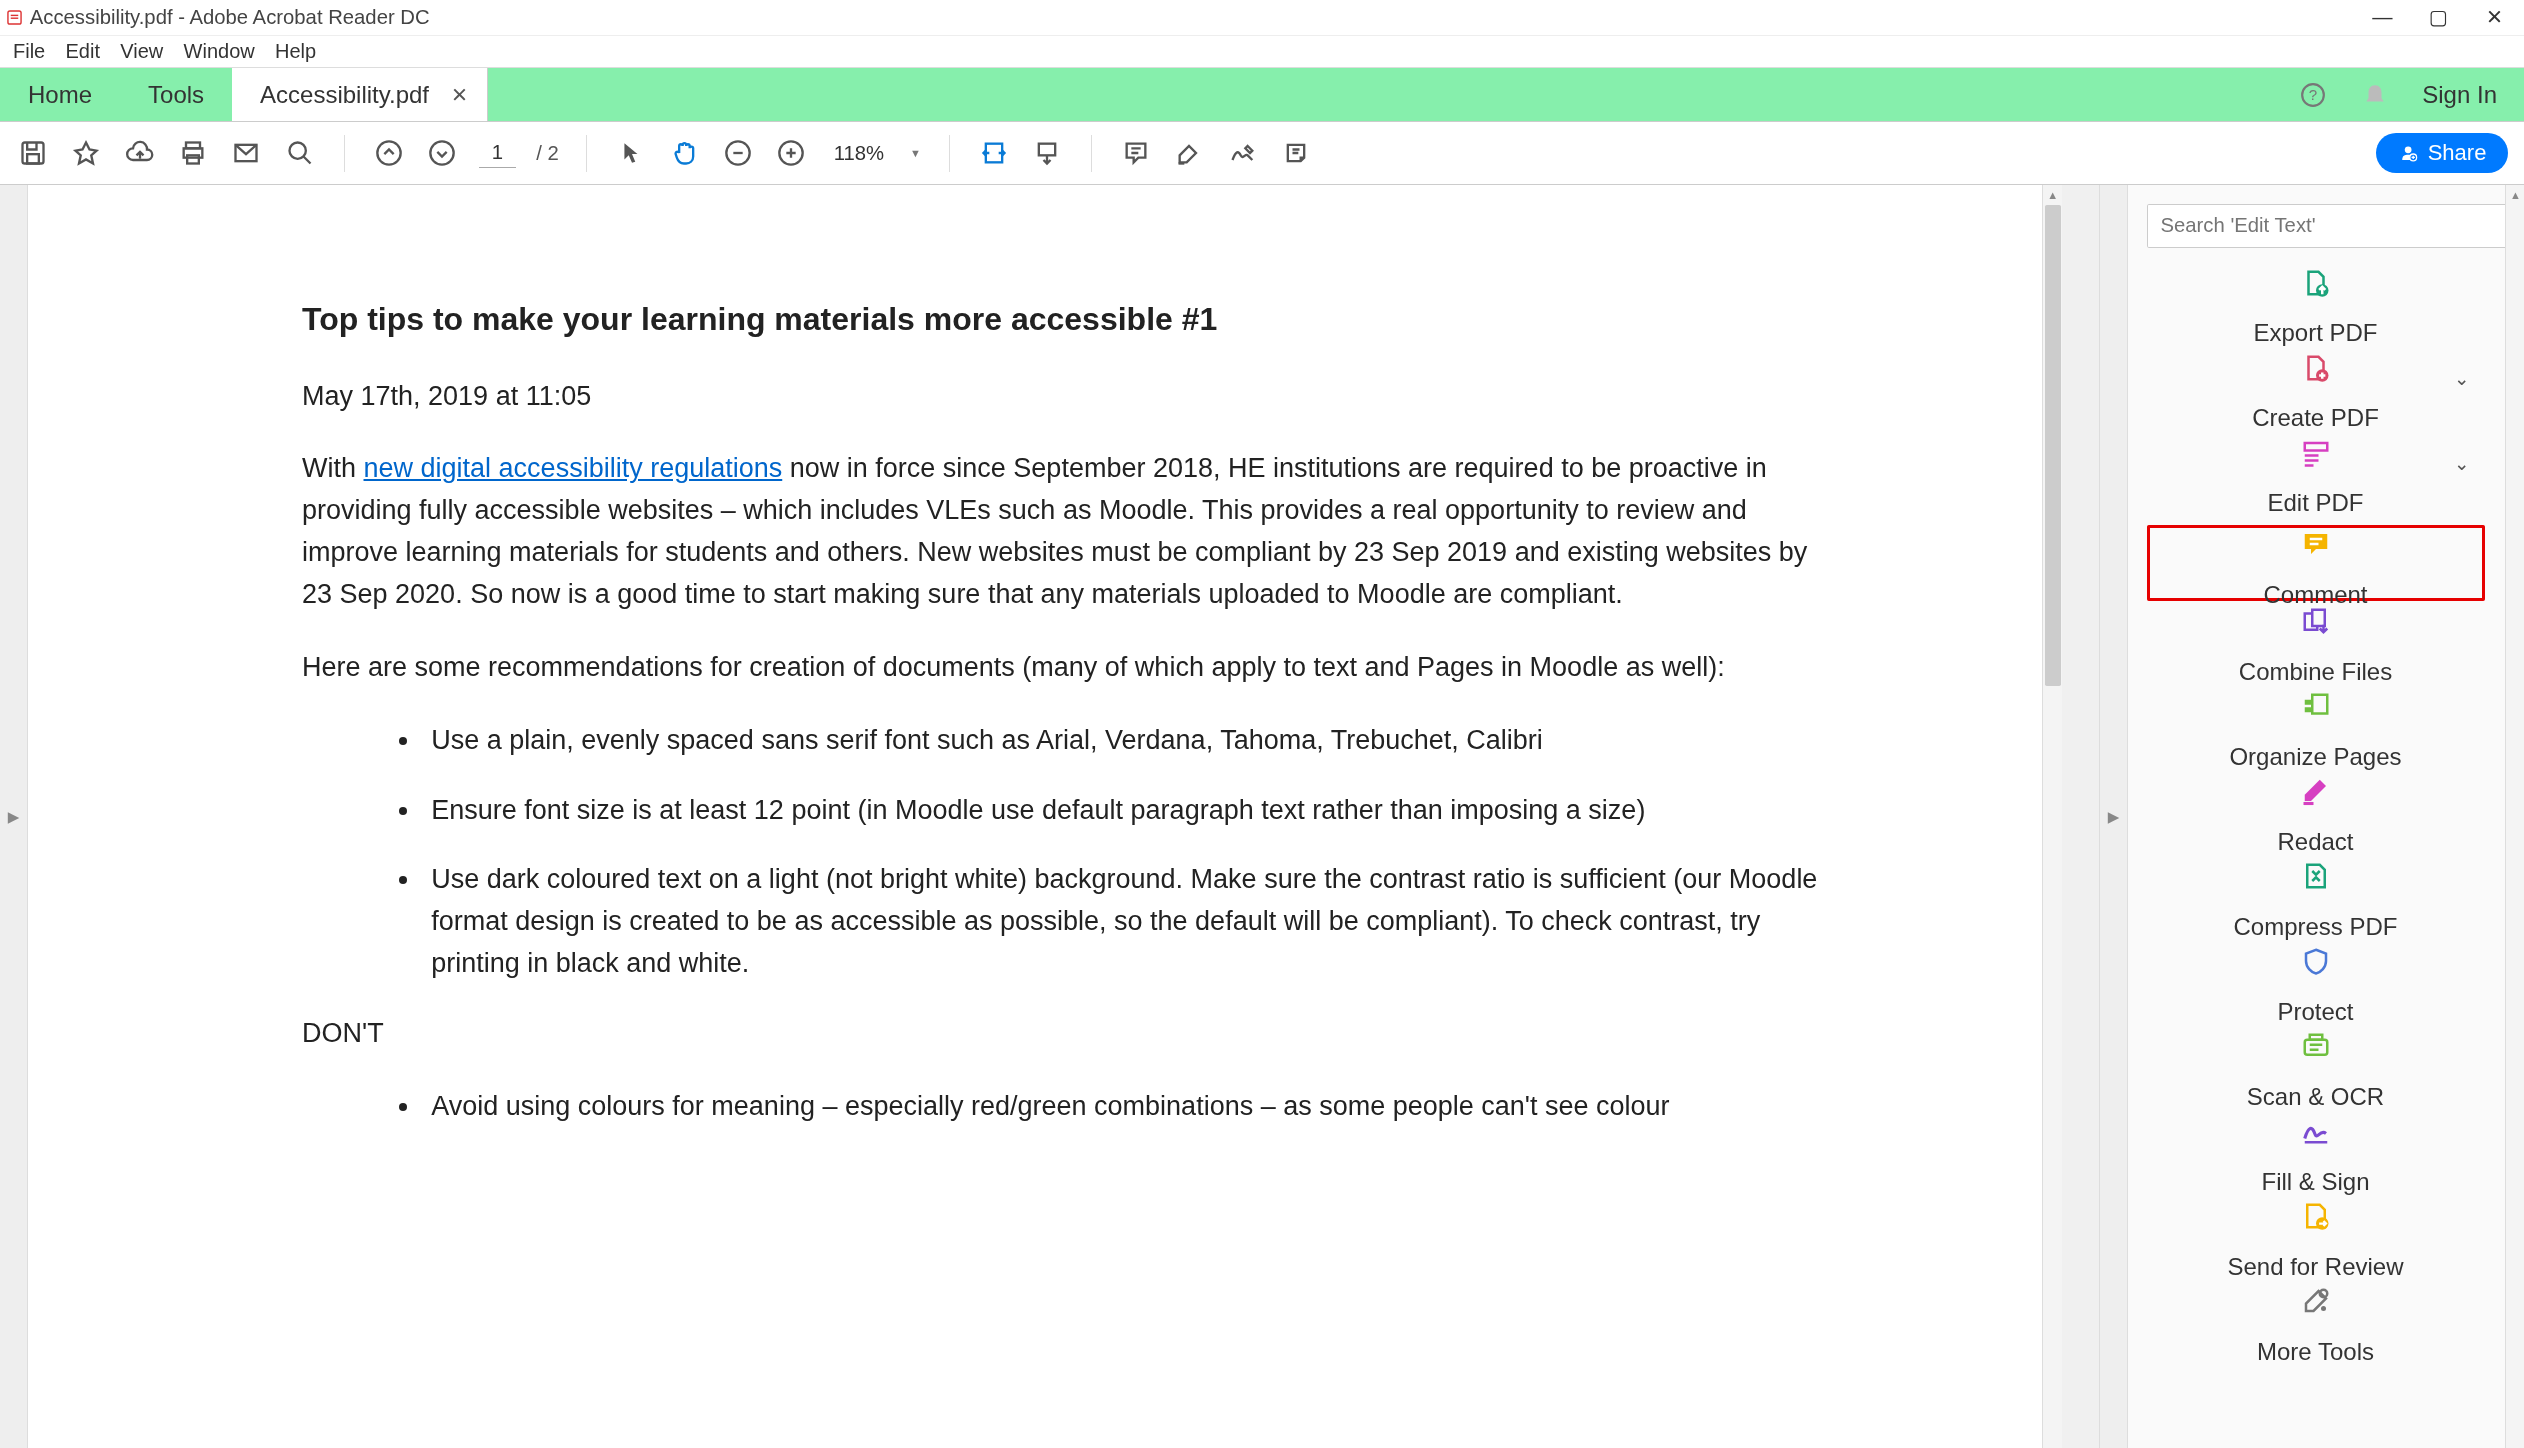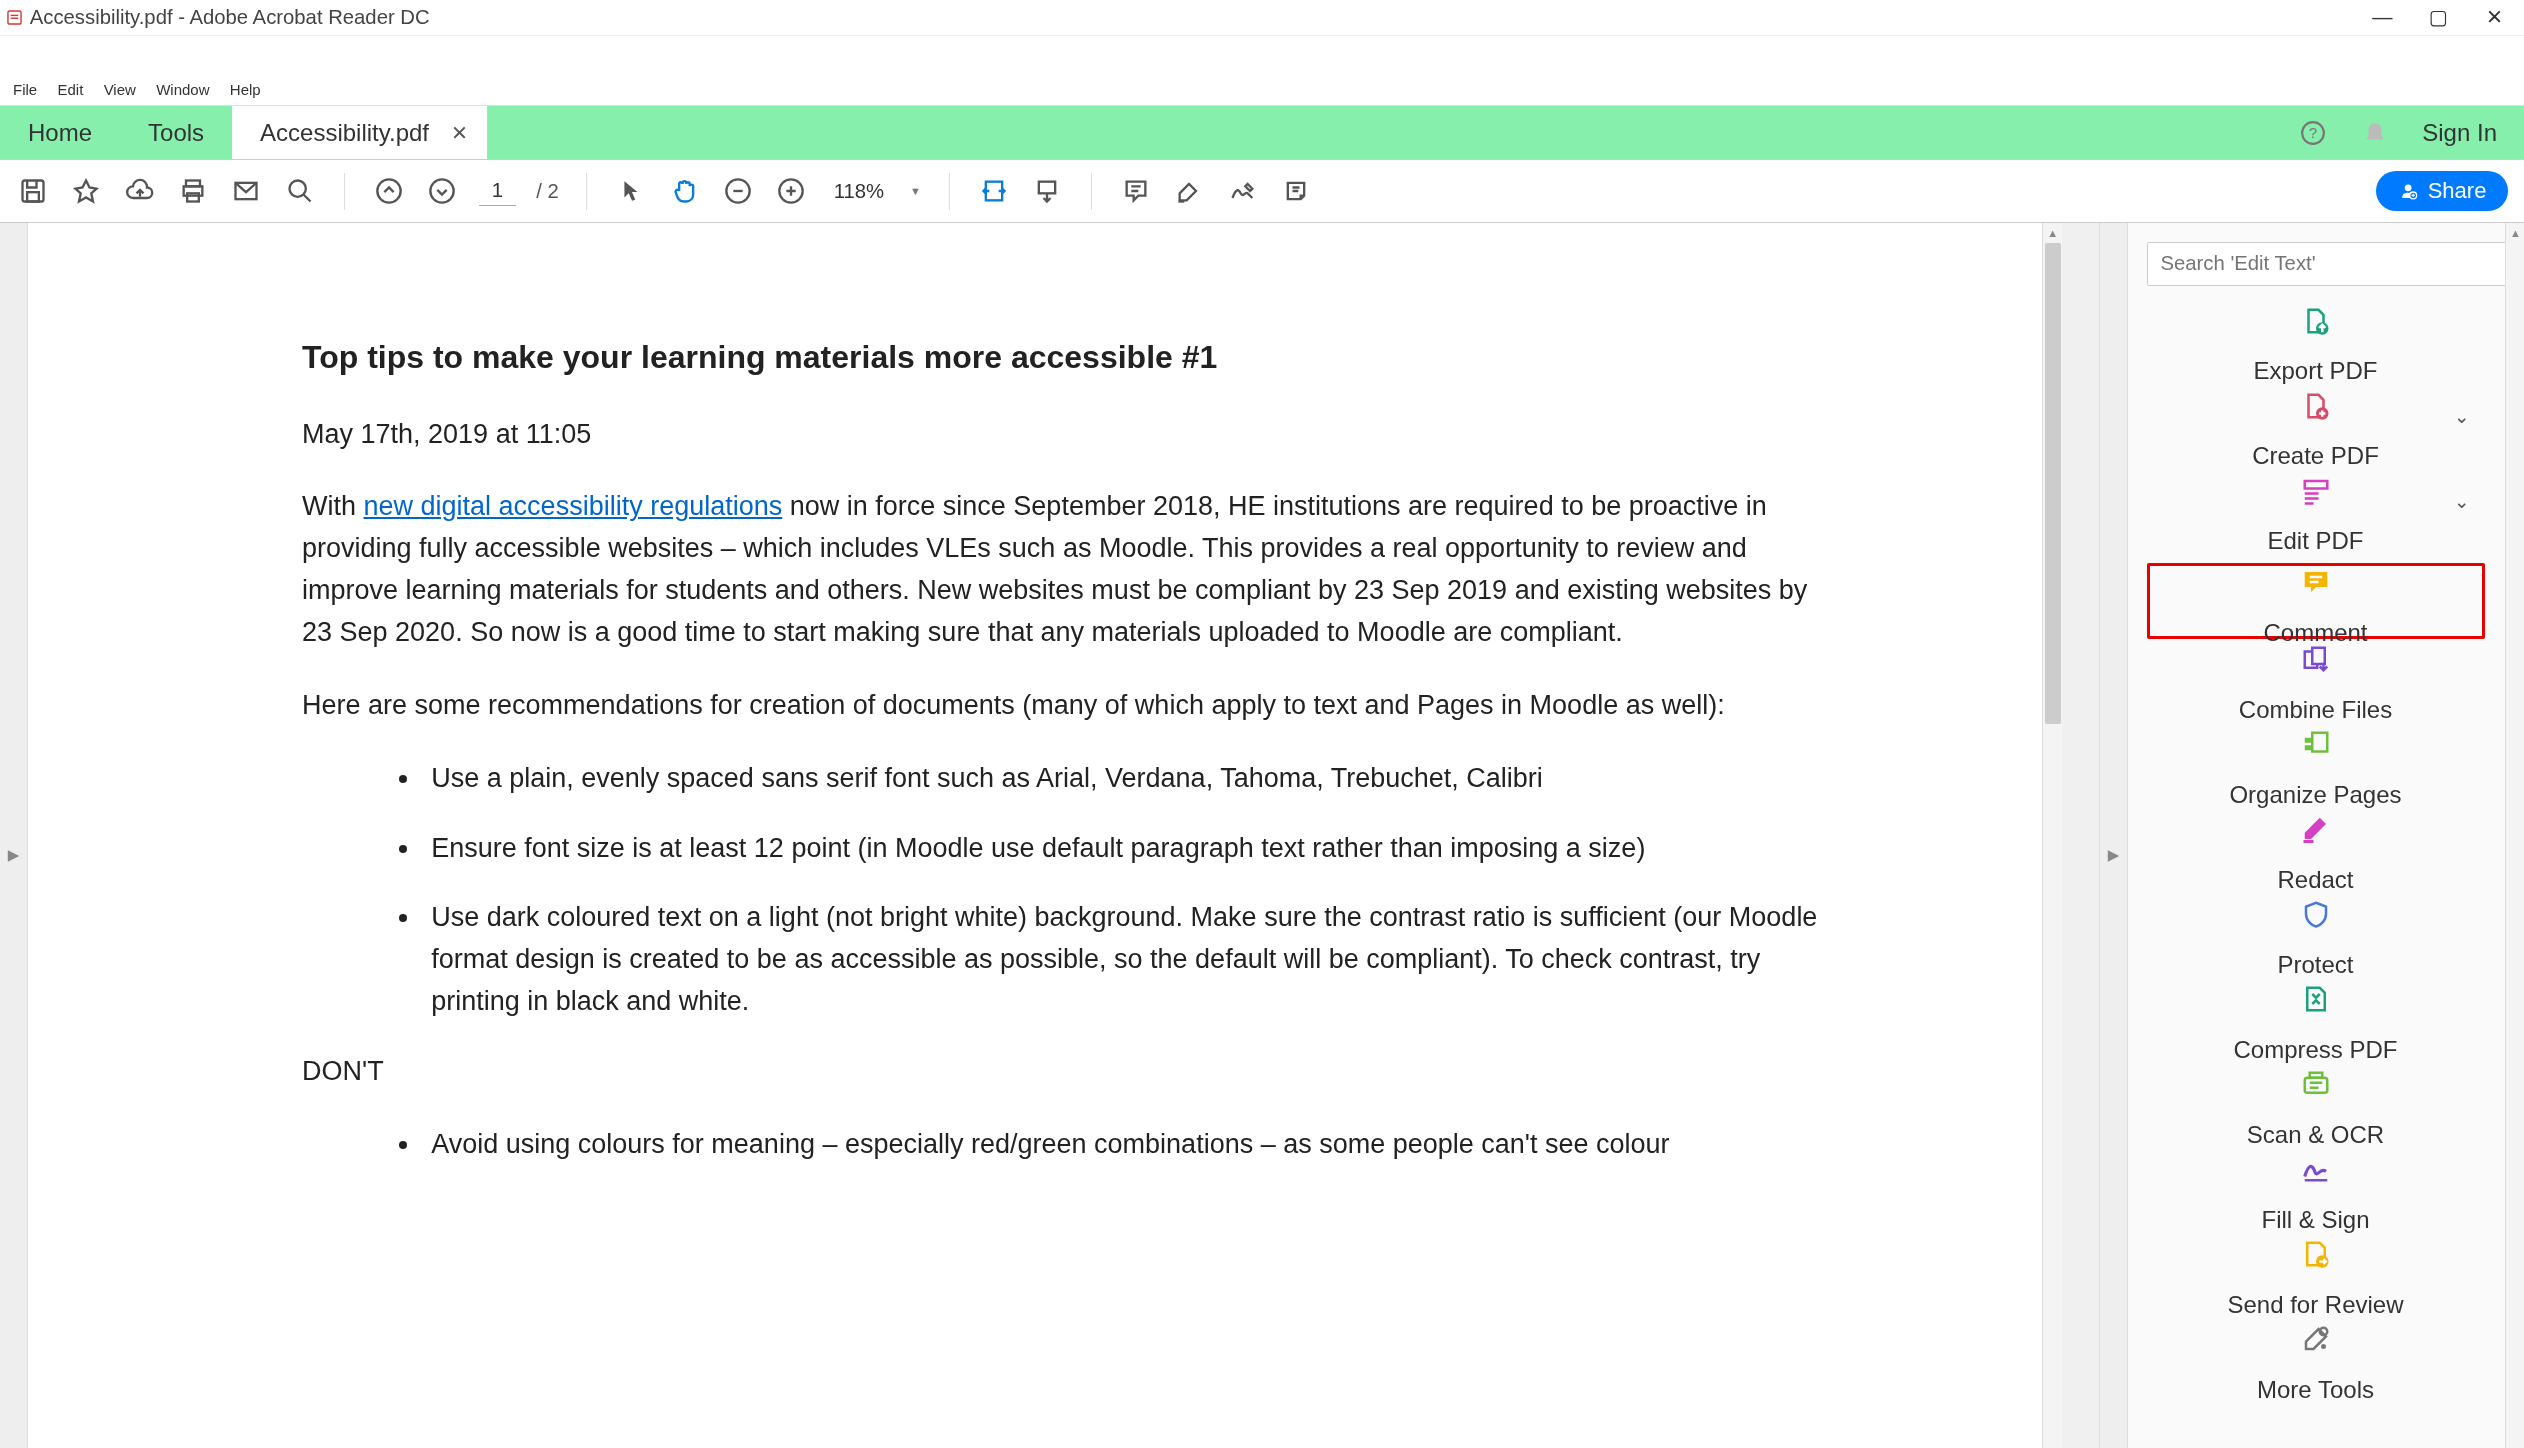--- a/index.html
+++ b/index.html
@@ -4,21 +4,21 @@
 <style>
   * { box-sizing: border-box; margin: 0; padding: 0; }
   body { font-family: "Segoe UI", Arial, sans-serif; font-size: 13px; background: #fff; color: #333; overflow: hidden; width: 2525px; height: 1449px; }
   
   .titlebar { height: 36px; display: flex; align-items: center; padding: 0 7.4px; background: #fff; border-bottom: 0.9px solid #eee; }
   .titlebar .pdf-icon { width: 15px; height: 15px; margin-right: 7.4px; }
   .titlebar .title-text { font-size: 20.3px; color: #444; flex: 1; }
   .winctrls { display: flex; gap: 28px; margin-right: 9.2px; }
   .winctrls span { font-size: 20.3px; line-height: 20.3px; color: #333; width: 28px; text-align: center; cursor: pointer; }
   
-  .menubar { height: 31px; display: flex; align-items: center; gap: 20.3px; padding: 0 13px; background: #fff; font-size: 15px; color: #333; margin-top: 38px; }
+  .menubar { height: 31px; display: flex; align-items: center; gap: 20.3px; padding: 0 13px; background: #fff; font-size: 20px; color: #333; }
   .menubar span { cursor: pointer; }
   
   .tabbar { height: 55px; background: #86efac; display: flex; align-items: stretch; border-bottom: 0.9px solid #ccc; border-top: 0.9px solid #ddd; position: relative; }
   .tabbar .tab { padding: 0 28px; display: flex; align-items: center; font-size: 24px; color: #333; cursor: pointer; }
   .tabbar .tab.doc { background: #fff; border-right: 0.9px solid #ccc; display: flex; align-items: center; gap: 22px; padding-right: 18.5px; }
   .tabbar .tab.doc .close { font-size: 20.3px; color: #555; }
   .tabbar .right { margin-left: auto; display: flex; align-items: center; gap: 32px; padding-right: 28px; }
   .tabbar .right .ico { width: 30px; height: 30px; display: flex; align-items: center; justify-content: center; cursor: pointer; color: #777; }
   .tabbar .right .signin { font-size: 24px; color: #333; cursor: pointer; }
   
@@ -349,33 +349,33 @@
             <svg width="30" height="30" viewBox="0 0 24 24">
               <path d="M3 20 L8 20 L20 8 L15 3 L3 15 Z" fill="#d63fc1"></path>
               <path d="M2 22 L10 22" stroke="#d63fc1" stroke-width="2.5"></path>
             </svg>
           </span>
           <span>Redact</span>
         </div>
         <div class="tool-item">
           <span class="ticon">
             <svg width="30" height="30" viewBox="0 0 24 24">
-              <path d="M12 3 L20 6 L20 12 C20 17 16 21 12 22 C8 21 4 17 4 12 L4 6 Z" fill="none" stroke="#4a78d6" stroke-width="2"></path>
-            </svg>
-          </span>
-          <span>Protect</span>
-        </div>
-        <div class="tool-item">
-          <span class="ticon">
-            <svg width="30" height="30" viewBox="0 0 24 24">
               <path d="M5 3 L15 3 L19 7 L19 21 L5 21 Z" fill="none" stroke="#1aa37a" stroke-width="2"></path>
               <path d="M9 8 L12 11 L15 8 M9 16 L12 13 L15 16" stroke="#1aa37a" stroke-width="2" fill="none"></path>
             </svg>
           </span>
           <span>Compress PDF</span>
+        </div>
+        <div class="tool-item">
+          <span class="ticon">
+            <svg width="30" height="30" viewBox="0 0 24 24">
+              <path d="M12 3 L20 6 L20 12 C20 17 16 21 12 22 C8 21 4 17 4 12 L4 6 Z" fill="none" stroke="#4a78d6" stroke-width="2"></path>
+            </svg>
+          </span>
+          <span>Protect</span>
         </div>
         <div class="tool-item">
           <span class="ticon">
             <svg width="30" height="30" viewBox="0 0 24 24">
               <rect x="3" y="7" width="18" height="12" rx="2" fill="none" stroke="#6fbf3f" stroke-width="2"></rect>
               <rect x="7" y="3" width="10" height="4" fill="none" stroke="#6fbf3f" stroke-width="2"></rect>
               <path d="M7 11 L17 11 M7 15 L14 15" stroke="#6fbf3f" stroke-width="2"></path>
             </svg>
           </span>
           <span>Scan &amp; OCR</span>

